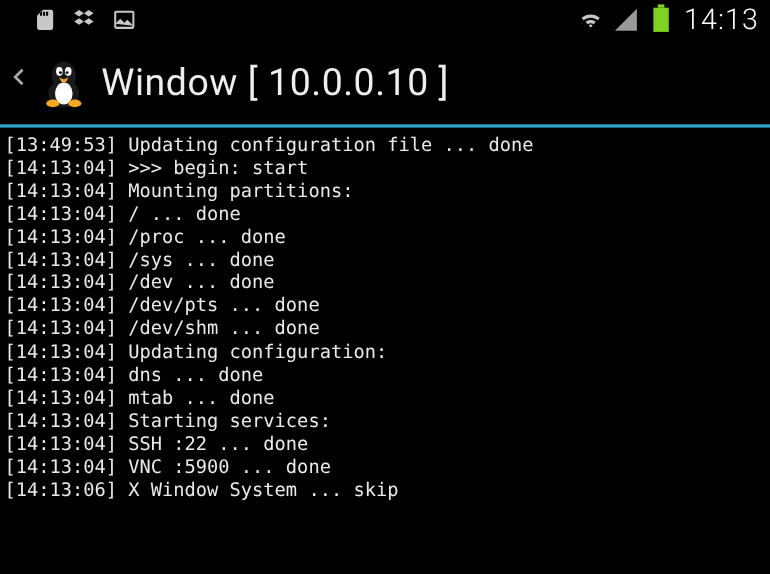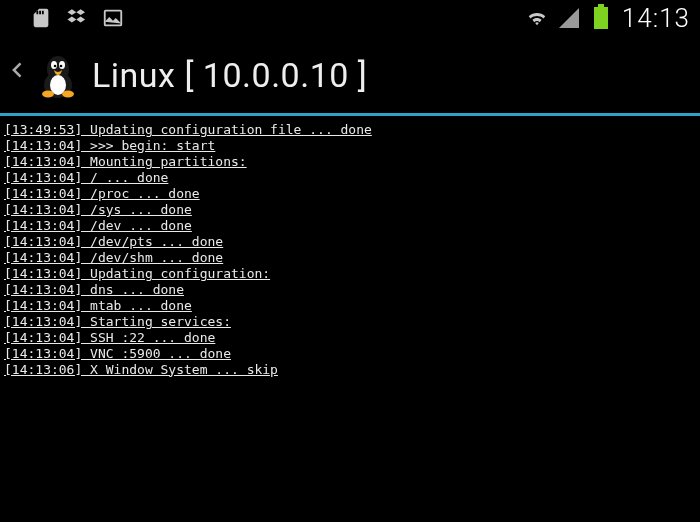--- a/index.html
+++ b/index.html
@@ -31,25 +31,24 @@
       padding: 0 8px;
       gap: 10px;
       border-bottom: 3px solid #2da3c7;
     }
     .back-chevron { font-size: 36px; color: #bbb; margin-right: -4px; }
     .tux { width: 48px; height: 48px; }
     .title { font-size: 34px; font-weight: 400; color: #eee; letter-spacing: 0.5px; }
     .terminal {
       padding: 6px 4px;
       font-family: "DejaVu Sans Mono", "Courier New", monospace;
-      font-size: 13px;
+      font-size: 17px;
       line-height: 1.23;
       color: #eaeaea;
       white-space: pre;
-      text-decoration: underline;
     }
     .log-line { display: block; }
     .battery-body { position: relative; width: 14px; height: 22px; background: #7ed321; }
     .battery-tip { position: absolute; top: -3px; left: 4px; width: 6px; height: 3px; background: #7ed321; }
     .signal-tri { width: 0; height: 0; border-style: solid; border-width: 0 0 20px 20px; border-color: transparent transparent #999 transparent; }
   </style>
 </head>
 <body>
 
 <div class="status-bar">
@@ -103,18 +102,18 @@
       <ellipse cx="20" cy="14" rx="3" ry="4" fill="#fff"></ellipse>
       <ellipse cx="28" cy="14" rx="3" ry="4" fill="#fff"></ellipse>
       <circle cx="21" cy="15" r="1.3" fill="#000"></circle>
       <circle cx="27" cy="15" r="1.3" fill="#000"></circle>
       <path d="M20 19 q4 4 8 0 q-1 5 -4 5 q-3 0 -4 -5" fill="#f5a623"></path>
       <ellipse cx="14" cy="43" rx="6" ry="3.5" fill="#f5a623"></ellipse>
       <ellipse cx="34" cy="43" rx="6" ry="3.5" fill="#f5a623"></ellipse>
     </svg>
   </span>
   <span class="title">
-    <span>Linux</span>
+    <span>Window</span>
     <span>[ 10.0.0.10 ]</span>
   </span>
 </div>
 
 <div class="terminal" id="terminal"><span class="log-line">[13:49:53] Updating configuration file ... done</span><span class="log-line">[14:13:04] &gt;&gt;&gt; begin: start</span><span class="log-line">[14:13:04] Mounting partitions:</span><span class="log-line">[14:13:04] / ... done</span><span class="log-line">[14:13:04] /proc ... done</span><span class="log-line">[14:13:04] /sys ... done</span><span class="log-line">[14:13:04] /dev ... done</span><span class="log-line">[14:13:04] /dev/pts ... done</span><span class="log-line">[14:13:04] /dev/shm ... done</span><span class="log-line">[14:13:04] Updating configuration:</span><span class="log-line">[14:13:04] dns ... done</span><span class="log-line">[14:13:04] mtab ... done</span><span class="log-line">[14:13:04] Starting services:</span><span class="log-line">[14:13:04] SSH :22 ... done</span><span class="log-line">[14:13:04] VNC :5900 ... done</span><span class="log-line">[14:13:06] X Window System ... skip</span></div>
 
 </body></html>

